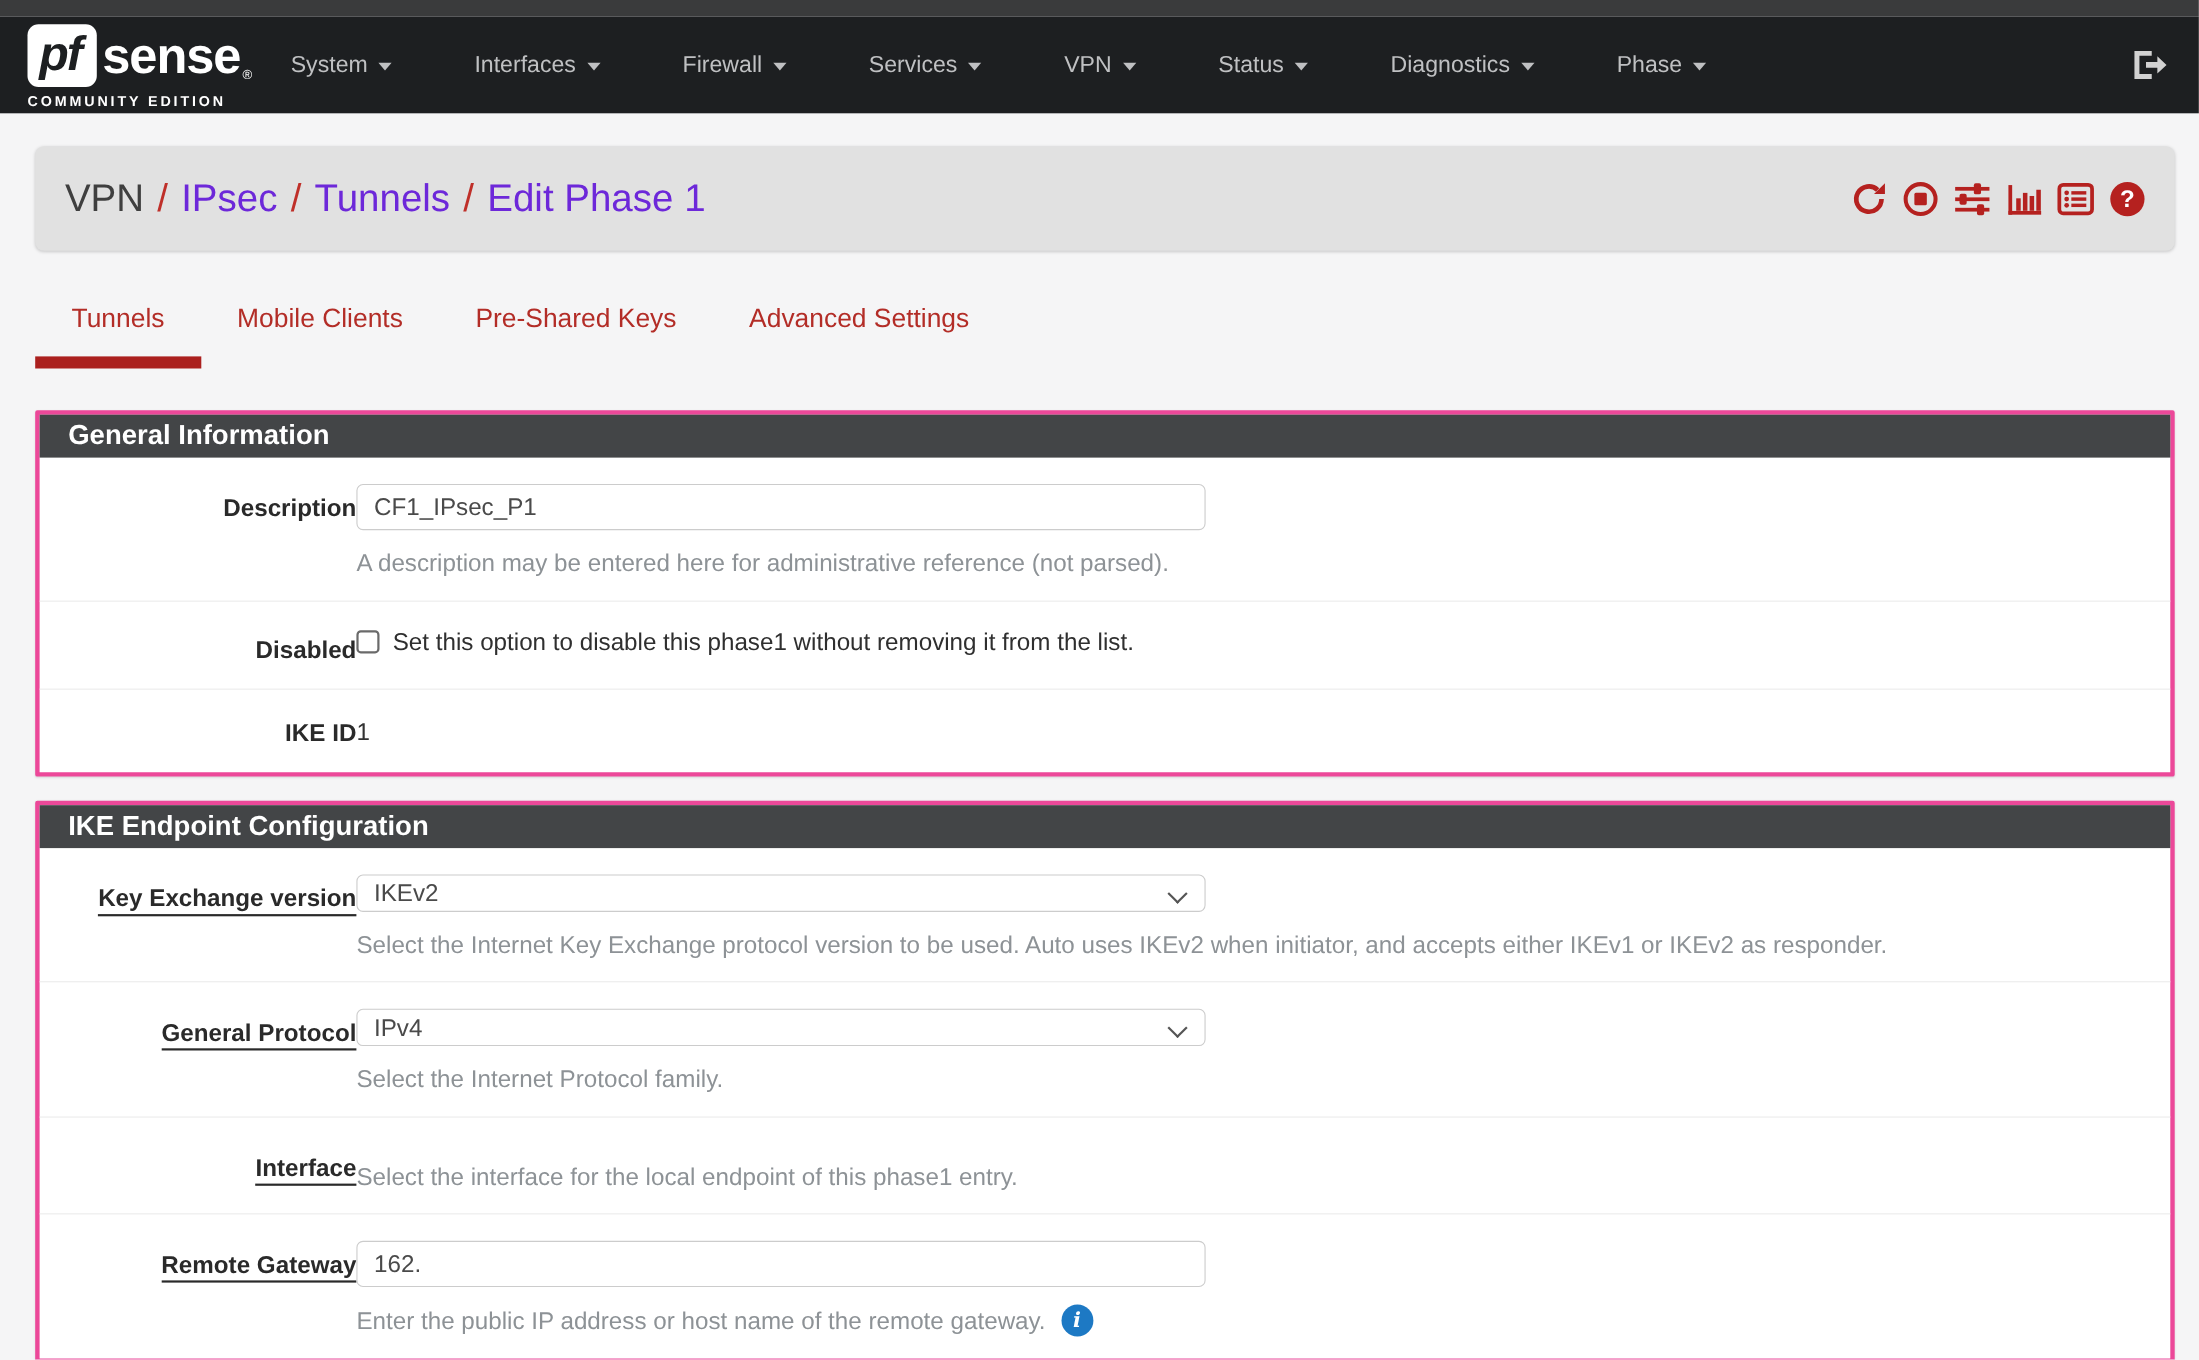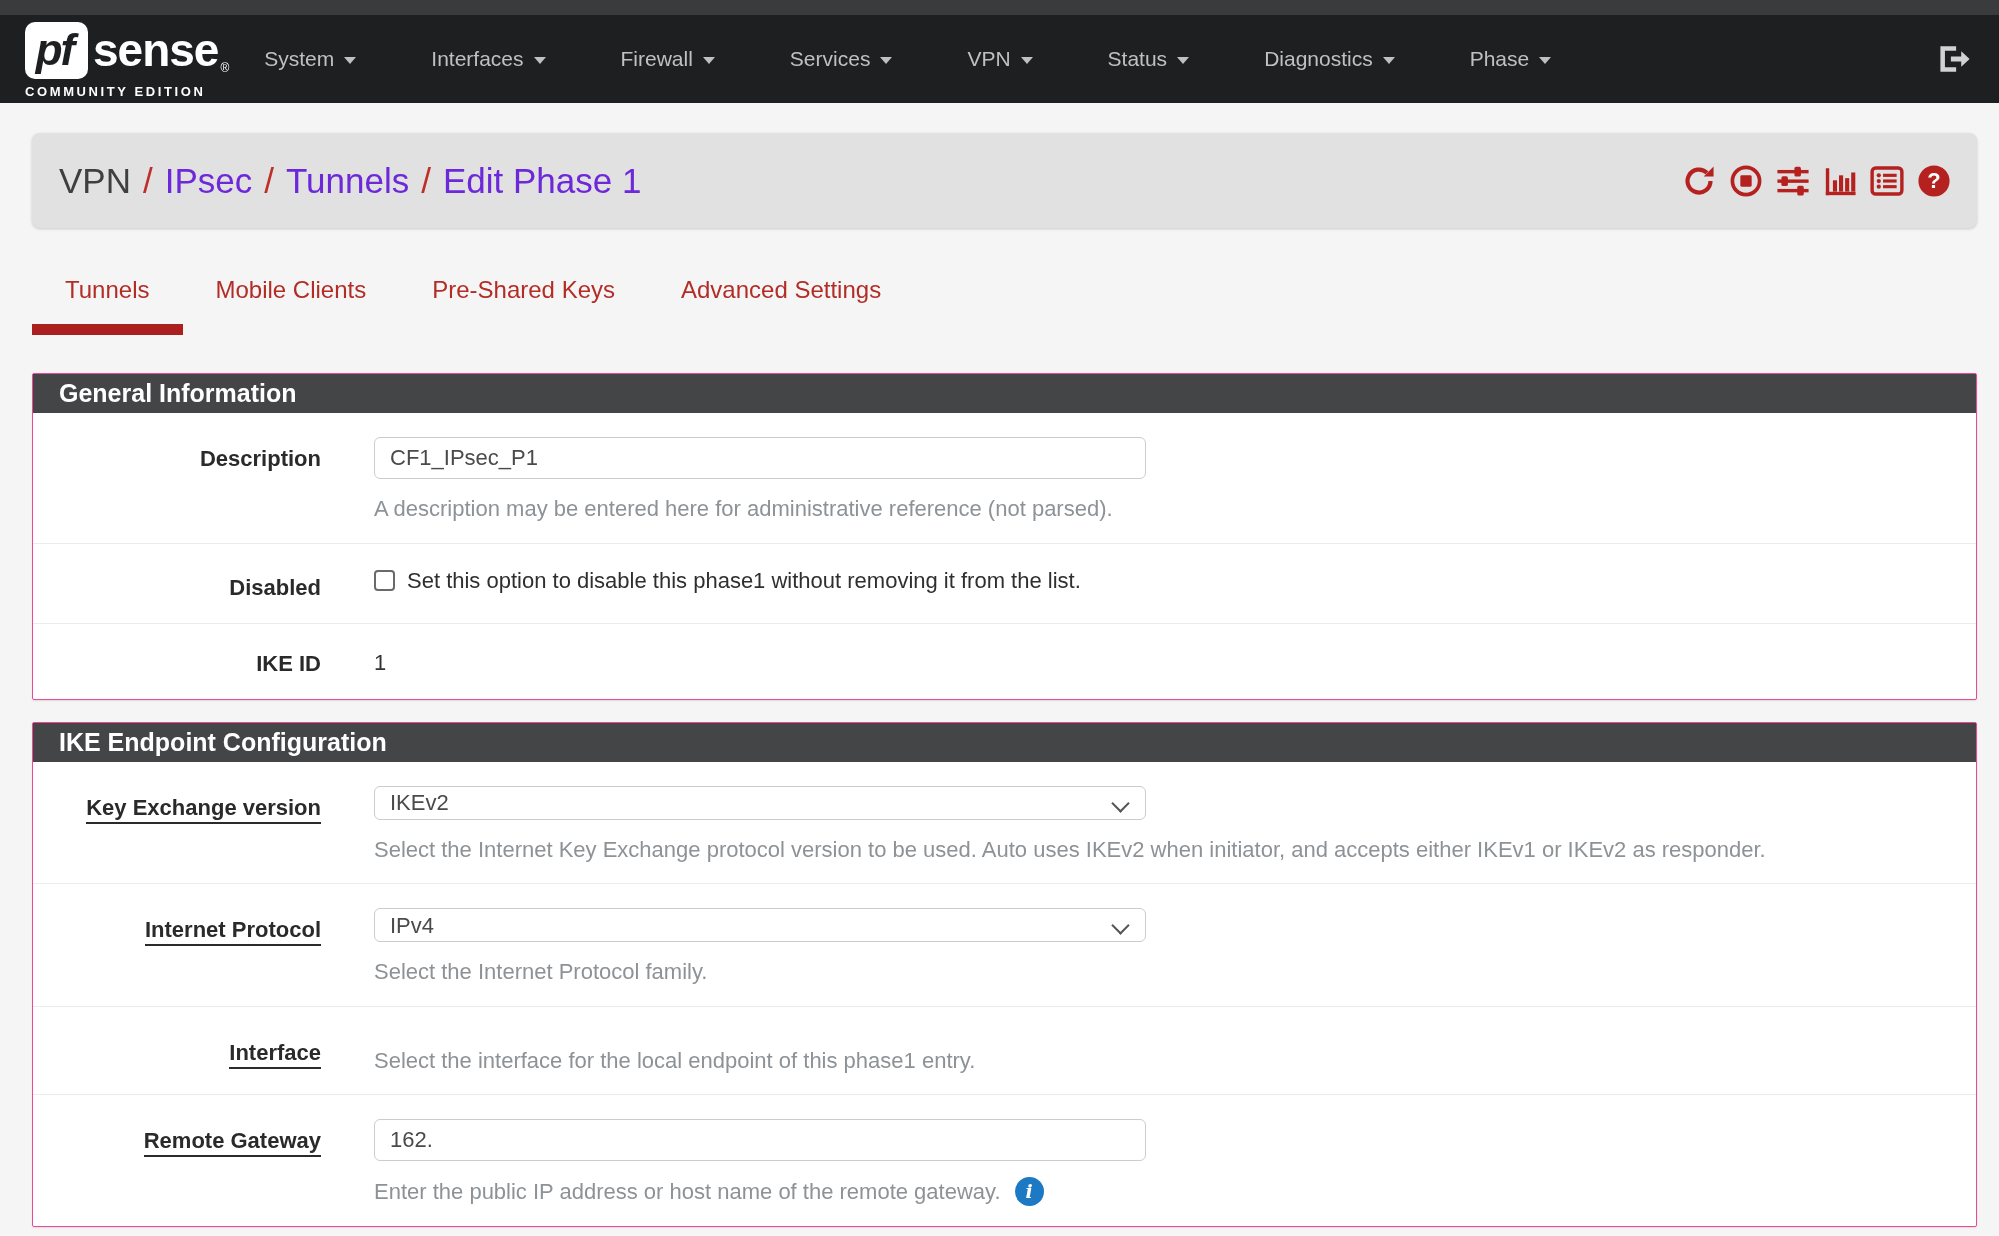--- a/index.html
+++ b/index.html
@@ -68,31 +68,31 @@
   .tabs { display: flex; list-style: none; margin: 33px 22px 0 32px; }
   .tab {
     display: block; padding: 15px 33px 20px; font-size: 24px;
     color: #b32d27; text-decoration: none; cursor: pointer; white-space: nowrap;
   }
   .tab.active { border-bottom: 11px solid #ab201e; }
 
   
   .panel {
     margin: 0 22px 0 32px; width: 1945px; background: #ffffff;
-    border: 1px solid #ec4899; border-radius: 2px;
+    border: 4px solid #ec4899; border-radius: 2px;
     box-shadow: 0 1px 2px rgba(0,0,0,.10);
   }
   .panel-1 { margin-top: 38px; }
   .panel-2 { margin-top: 22px; }
   .panel-head {
     background: #434547; color: #ffffff; font-weight: bold; font-size: 25px;
     height: 39px; display: flex; align-items: center; padding-left: 26px;
   }
   .row {
-    display: grid; grid-template-columns: 288px 1fr; column-gap: 53px;
+    display: grid; grid-template-columns: 288px 1fr; 
     padding: 24px 30px 20px 0;
   }
   .row + .row { border-top: 1px solid #ececec; }
   .lbl {
     text-align: right; font-weight: bold; font-size: 22px; color: #2a2a2a;
     padding-top: 9px; white-space: nowrap;
   }
   .lbl .u { border-bottom: 2px solid #2a2a2a; padding-bottom: 2px; }
   .ctl { position: relative; }
   .tinput {
@@ -312,21 +312,21 @@
         <select class="tselect">
           <option>IKEv2</option>
         </select>
         <span class="chev"></span>
       </div>
       <div class="help">Select the Internet Key Exchange protocol version to be used. Auto uses IKEv2 when initiator, and accepts either IKEv1 or IKEv2 as responder.</div>
     </div>
   </div>
 
   <div class="row">
-    <div class="lbl"><span class="u">Internet Protocol</span></div>
+    <div class="lbl"><span class="u">General Protocol</span></div>
     <div class="ctl">
       <div class="selwrap">
         <select class="tselect">
           <option>IPv4</option>
         </select>
         <span class="chev"></span>
       </div>
       <div class="help">Select the Internet Protocol family.</div>
     </div>
   </div>

